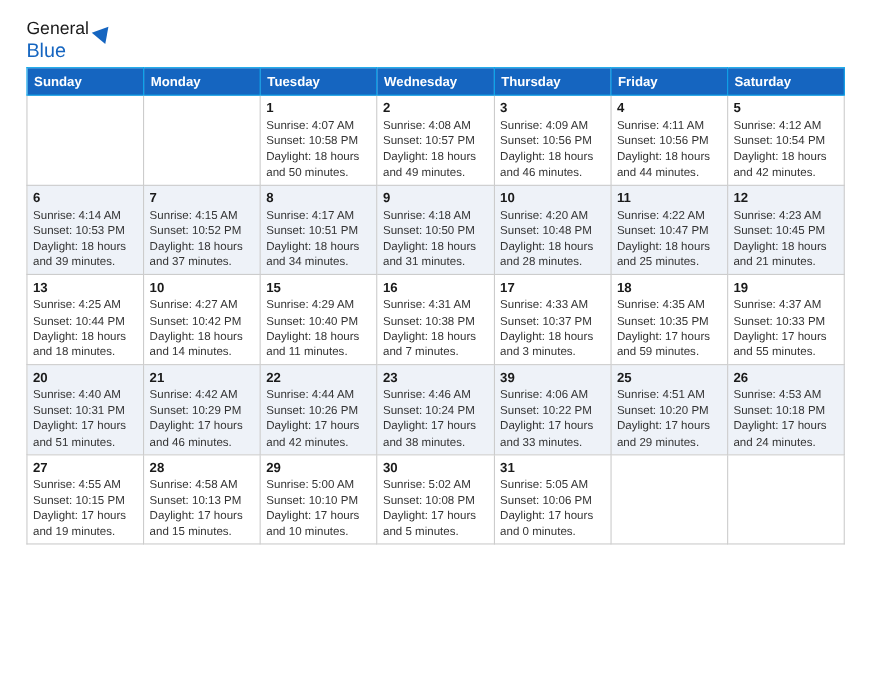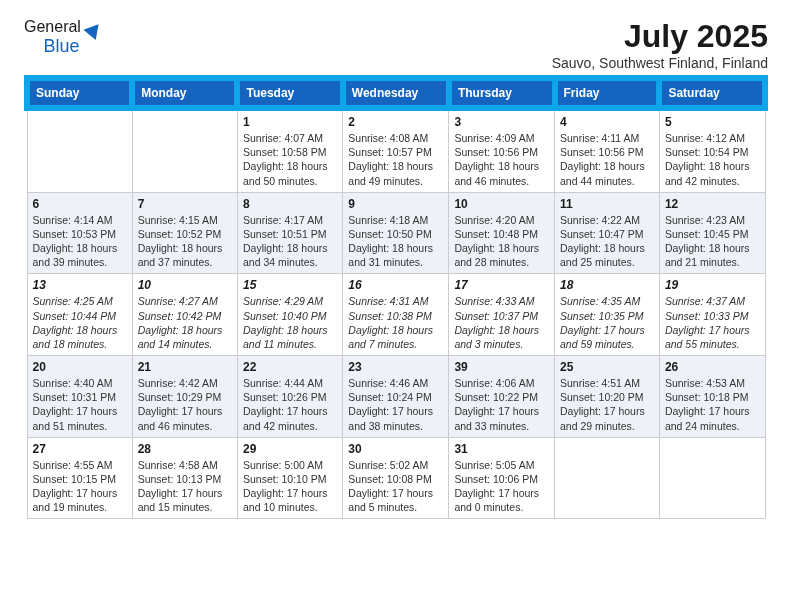--- a/index.html
+++ b/index.html
@@ -18,21 +18,21 @@
     }
     .header-row {
       display: flex;
       justify-content: space-between;
       align-items: flex-start;
       margin-bottom: 4px;
     }
     .logo {
       display: flex;
       flex-direction: column;
-      align-items: center;
+      align-items: flex-start;
     }
     .logo-general { color: #1a1a1a; }
     .logo-blue { color: #1565c0; }
     .logo-icon {
       display: inline-block;
       width: 0;
       height: 0;
       border-left: 8px solid transparent;
       border-right: 8px solid transparent;
       border-bottom: 14px solid #1565c0;
@@ -61,21 +61,21 @@
       border: 1px solid #aaa;
       font-size: 11px;
     }
     .calendar th {
       background: #1565c0;
       color: #fff;
       text-align: left;
       padding: 5px 6px;
       font-size: 12px;
       font-weight: bold;
-      border: 6px solid #0ea5e9;
+      border: 1px solid #0ea5e9;
     }
     .calendar td {
       vertical-align: top;
       padding: 4px 5px;
       border: 1px solid #ccc;
       width: 107px;
       min-height: 70px;
       background: #fff;
     }
     .calendar tr:nth-child(even) td {
@@ -91,40 +91,36 @@
     .day-detail {
       color: #333;
       font-size: 10.5px;
       line-height: 1.35;
     }
     .empty-cell { background: #fff !important; }
     .calendar tbody tr:nth-child(odd) td { background: #fff; }
     .calendar tbody tr:nth-child(even) td { background: #f0f4fa; }
     .row1 td { background: #fff !important; }
     .row2 td { background: #eef2f8 !important; }
-    .row3 td { background: #fff !important; font-style: italic; }
+    .row3 td { background: #fff !important; }
     .row4 td { background: #eef2f8 !important; }
     .row5 td { background: #fff !important; margin-left: 39px; }
   </style>
 </head>
 <body>
 
 <div class="page">
   <div class="header-row">
     <div class="logo">
       <div class="logo-top-row">
         <span class="logo-general">General</span>
         <span class="logo-icon"></span>
       </div>
       <span class="logo-blue" style="font-size:18px;font-weight:normal;">Blue</span>
     </div>
-    <div class="title-block">
-      <div class="title-month">July 2025</div>
-      <div class="title-location">Sauvo, Southwest Finland, Finland</div>
-    </div>
   </div>
 
   <table class="calendar">
     <thead>
       <tr>
 
       <th>Sunday</th>
           <th>Monday</th>
           <th>Tuesday</th>
           <th>Wednesday</th>

